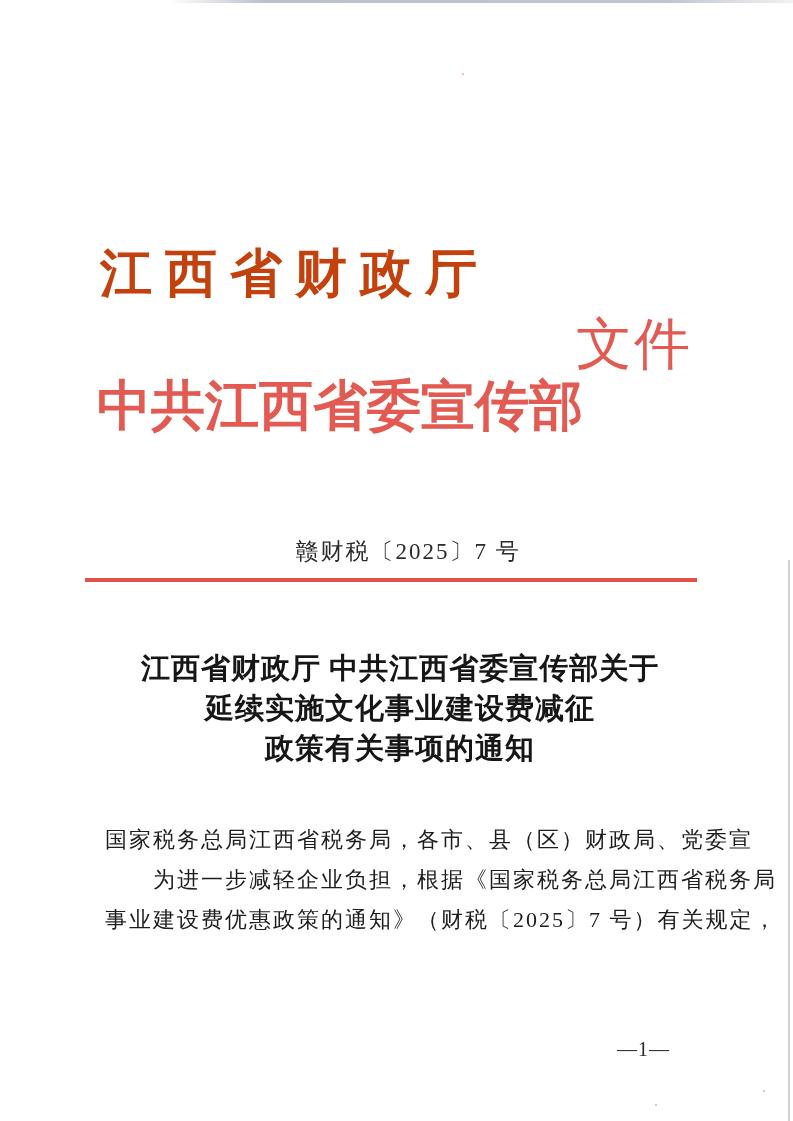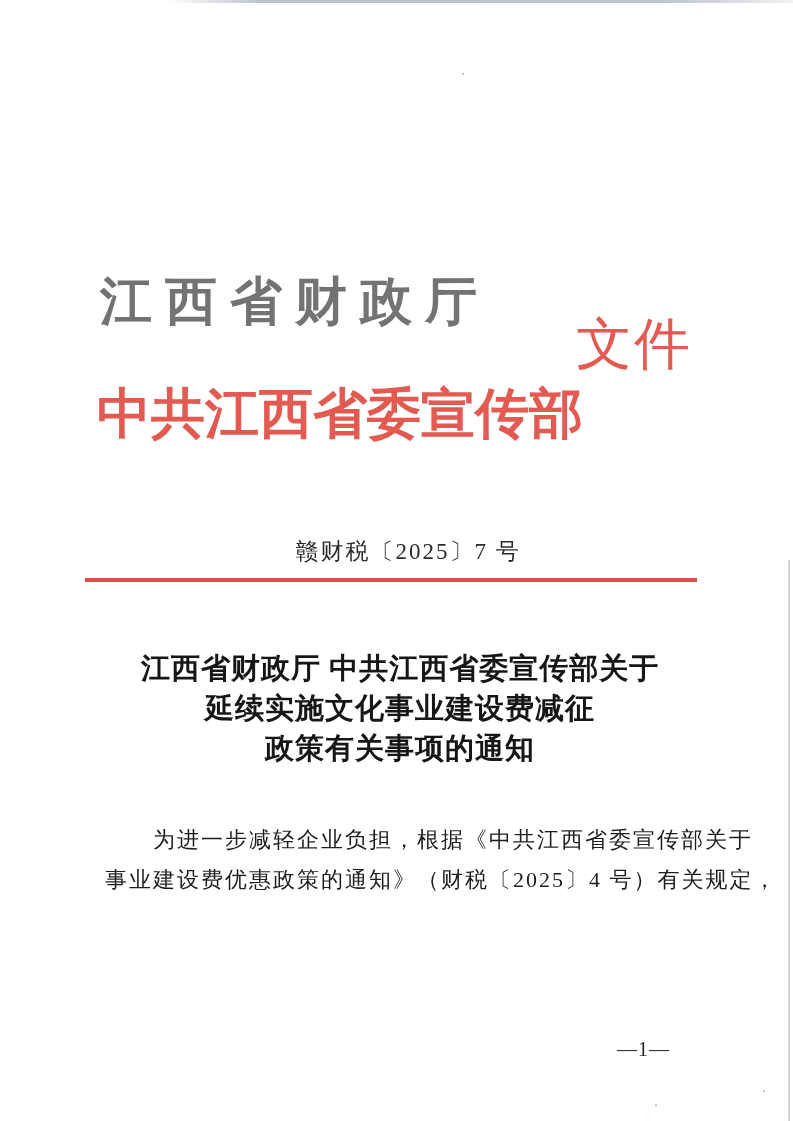--- a/index.html
+++ b/index.html
@@ -24,29 +24,29 @@
   }
   .scan-speck { position: absolute; width: 2px; height: 2px; border-radius: 50%; background: rgba(226,87,78,.55); }
   .speck1 { left: 763px; top: 1090px; }
   .speck2 { left: 655px; top: 1104px; }
   .speck3 { left: 462px; top: 73px; }
 
   
   .lh-org1 {
     position: absolute; left: 100px; top: 244px;
     font-size: 52px; font-weight: bold; letter-spacing: 13px;
-    color: #737373; white-space: nowrap; line-height: 1.15; margin-top: 28px;
+    color: #c2410c; white-space: nowrap; line-height: 1.15;
   }
   .lh-docword {
     position: absolute; left: 576px; top: 312px;
     font-size: 56px; font-weight: normal; letter-spacing: 2px;
     color: #e25a51; white-space: nowrap; line-height: 1.15;
   }
   .lh-org2 {
-    position: absolute; left: 97px; top: 382px;
+    position: absolute; left: 97px; top: 374px;
     font-size: 54px; font-weight: bold; letter-spacing: 0px;
     color: #e25a51; white-space: nowrap; line-height: 1.2;
   }
 
   
   .doc-number {
     position: absolute; left: 408px; top: 536px; transform: translateX(-50%);
     font-size: 23px; color: #2b2b2b; letter-spacing: 2px; white-space: nowrap;
   }
 
@@ -102,19 +102,20 @@
 
   <div class="red-rule"></div>
 
   <h1 class="title-block">
       <div class="title-line">江西省财政厅 中共江西省委宣传部关于</div>
       <div class="title-line">延续实施文化事业建设费减征</div>
       <div class="title-line">政策有关事项的通知</div>
     </h1>
 
   <main class="body-block">
-      <div class="body-line">　　为进一步减轻企业负担，根据《中共江西省委宣传部关于</div>
-      <div class="body-line">事业建设费优惠政策的通知》（财税〔2025〕4 号）有关规定，</div>
+      <div class="body-line">国家税务总局江西省税务局，各市、县（区）财政局、党委宣</div>
+      <div class="body-line">　　为进一步减轻企业负担，根据《国家税务总局江西省税务局</div>
+      <div class="body-line">事业建设费优惠政策的通知》（财税〔2025〕7 号）有关规定，</div>
     </main>
 
   <div class="page-number">—1—</div>
 
 </div>
 
 </body></html>

